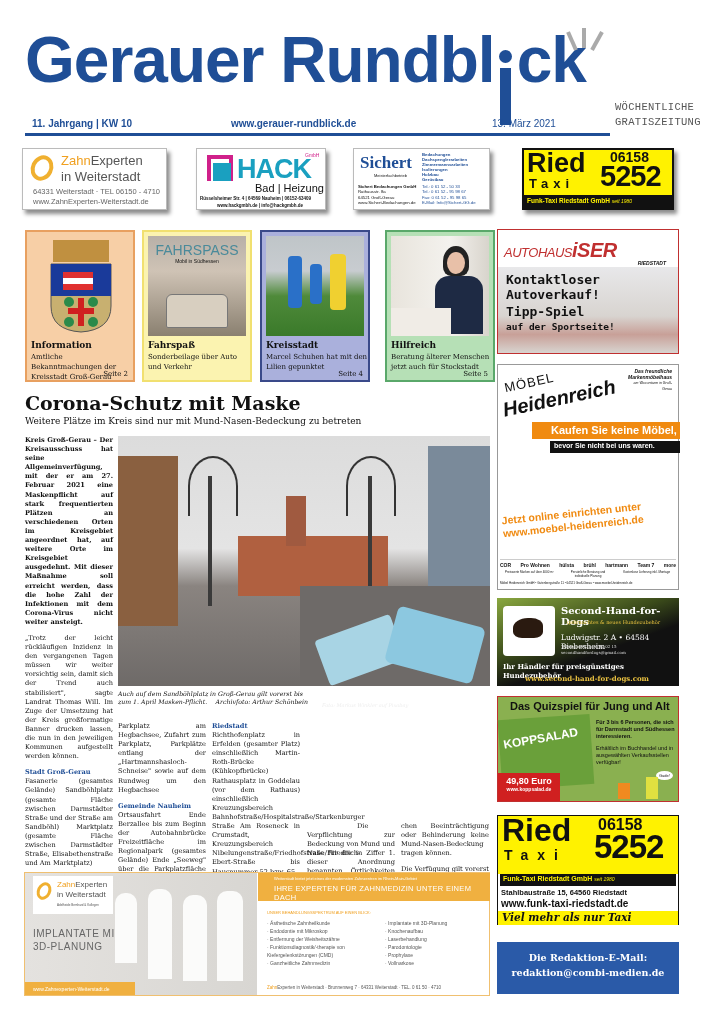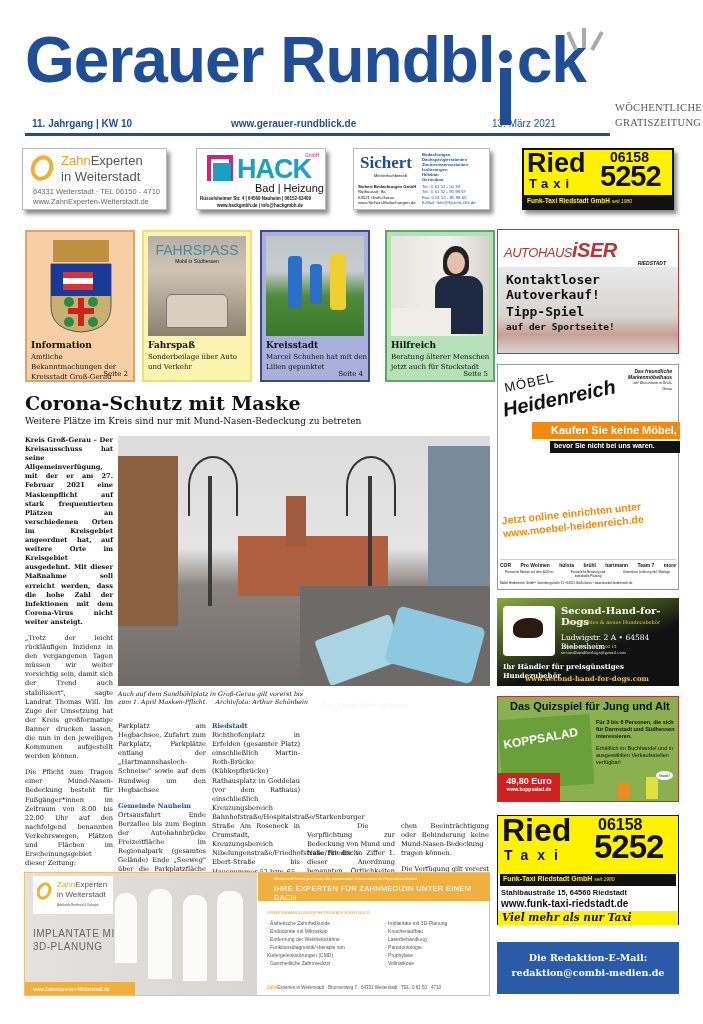--- a/index.html
+++ b/index.html
@@ -1,21 +1,21 @@
 <!DOCTYPE html>
 <html><head>
 <meta charset="utf-8">
 <style>
 *{box-sizing:border-box;margin:0;padding:0}
 body{width:703px;height:1024px;background:#fff;position:relative;overflow:hidden;font-family:"DejaVu Serif",serif;color:#111}
 .abs{position:absolute}
 
 #mast-title{left:25px;top:28px;font-family:"Liberation Sans",sans-serif;font-weight:bold;font-size:64px;color:#1f4e96;letter-spacing:-1px;line-height:1}
 #mast-ray{left:560px;top:28px;width:50px;height:30px}
-#mast-sub{left:615px;top:100px;font-family:Liberation Serif, serif;font-size:10.5px;color:#555;line-height:15px;letter-spacing:.3px}
+#mast-sub{left:615px;top:100px;font-family:Liberation Mono, monospace;font-size:10.5px;color:#555;line-height:15px;letter-spacing:.3px}
 .metabar{top:118px;font-family:"Liberation Sans",sans-serif;font-size:10px;font-weight:bold;color:#1f4e96}
 #hr-top{left:25px;top:133px;width:585px;height:3px;background:#1f4e96}
 
 .tad{top:148px;height:62px;background:#fff;border:1px solid #bbb;box-shadow:3px 4px 4px rgba(0,0,0,.45)}
 .tad .t{position:absolute;font-family:"Liberation Sans",sans-serif}
 
 .teaser{top:230px;width:110px;height:152px;border:2px solid}
 .teaser .img{position:absolute;left:4px;top:4px;width:98px;height:100px}
 .teaser .h{position:absolute;left:4px;top:108px;font-weight:bold;font-size:9px}
 .teaser .d{position:absolute;left:4px;top:120px;width:102px;font-size:7px;line-height:10px}
@@ -144,21 +144,20 @@
   <div class="d">Beratung älterer Menschen jetzt auch für Stockstadt</div>
   <div class="p">Seite 5</div>
 </div>
 
 <div class="abs" id="headline">Corona-Schutz mit Maske</div>
 <div class="abs" id="subhead">Weitere Plätze im Kreis sind nur mit Mund-Nasen-Bedeckung zu betreten</div>
 
 <div class="abs col" style="left:25px;top:436px;width:88px">
   <p><b>Kreis Groß-Gerau – Der Kreisausschuss hat seine Allgemeinverfügung, mit der er am 27. Februar 2021 eine Maskenpflicht auf stark frequentierten Plätzen an verschiedenen Orten im Kreisgebiet angeordnet hat, auf weitere Orte im Kreisgebiet ausgedehnt. Mit dieser Maßnahme soll erreicht werden, dass die hohe Zahl der Infektionen mit dem Corona-Virus nicht weiter ansteigt.</b></p>
   <p>„Trotz der leicht rückläufigen Inzidenz in den vergangenen Tagen müssen wir weiter vorsichtig sein, damit sich der Trend auch stabilisiert", sagte Landrat Thomas Will. Im Zuge der Umsetzung hat der Kreis großformatige Banner drucken lassen, die nun in den jeweiligen Kommunen aufgestellt werden können.</p>
-  <p>Die Pflicht zum Tragen einer Mund-Nasen-Bedeckung besteht für Fußgänger*innen im Zeitraum von 8.00 bis 22.00 Uhr auf den nachfolgend benannten Verkehrswegen, Plätzen und Flächen im Erscheinungsgebiet dieser Zeitung:</p>
   <span class="sec">Stadt Groß-Gerau</span>
   <span>Fasanerie (gesamtes Gelände) Sandböhlplatz (gesamte Fläche zwischen Darmstädter Straße und der Straße am Sandböhl) Marktplatz (gesamte Fläche zwischen Darmstädter Straße, Elisabethenstraße und Am Marktplatz)</span>
 </div>
 
 <div class="abs" style="left:118px;top:436px;width:372px;height:250px;overflow:hidden;background:linear-gradient(#dcdcdc 0,#e4e4e4 45%,#8a8480 60%,#6e6a68 100%)">
   <div style="position:absolute;left:0;top:20px;width:60px;height:170px;background:#8a6040"></div>
   <div style="position:absolute;left:310px;top:10px;width:62px;height:170px;background:#7a8a9a"></div>
   <div style="position:absolute;left:120px;top:100px;width:150px;height:60px;background:#b06040"></div>
   <div style="position:absolute;left:168px;top:60px;width:20px;height:50px;background:#a05a40"></div>
   <div style="position:absolute;left:90px;top:40px;width:4px;height:130px;background:#3a3a3a"></div>

